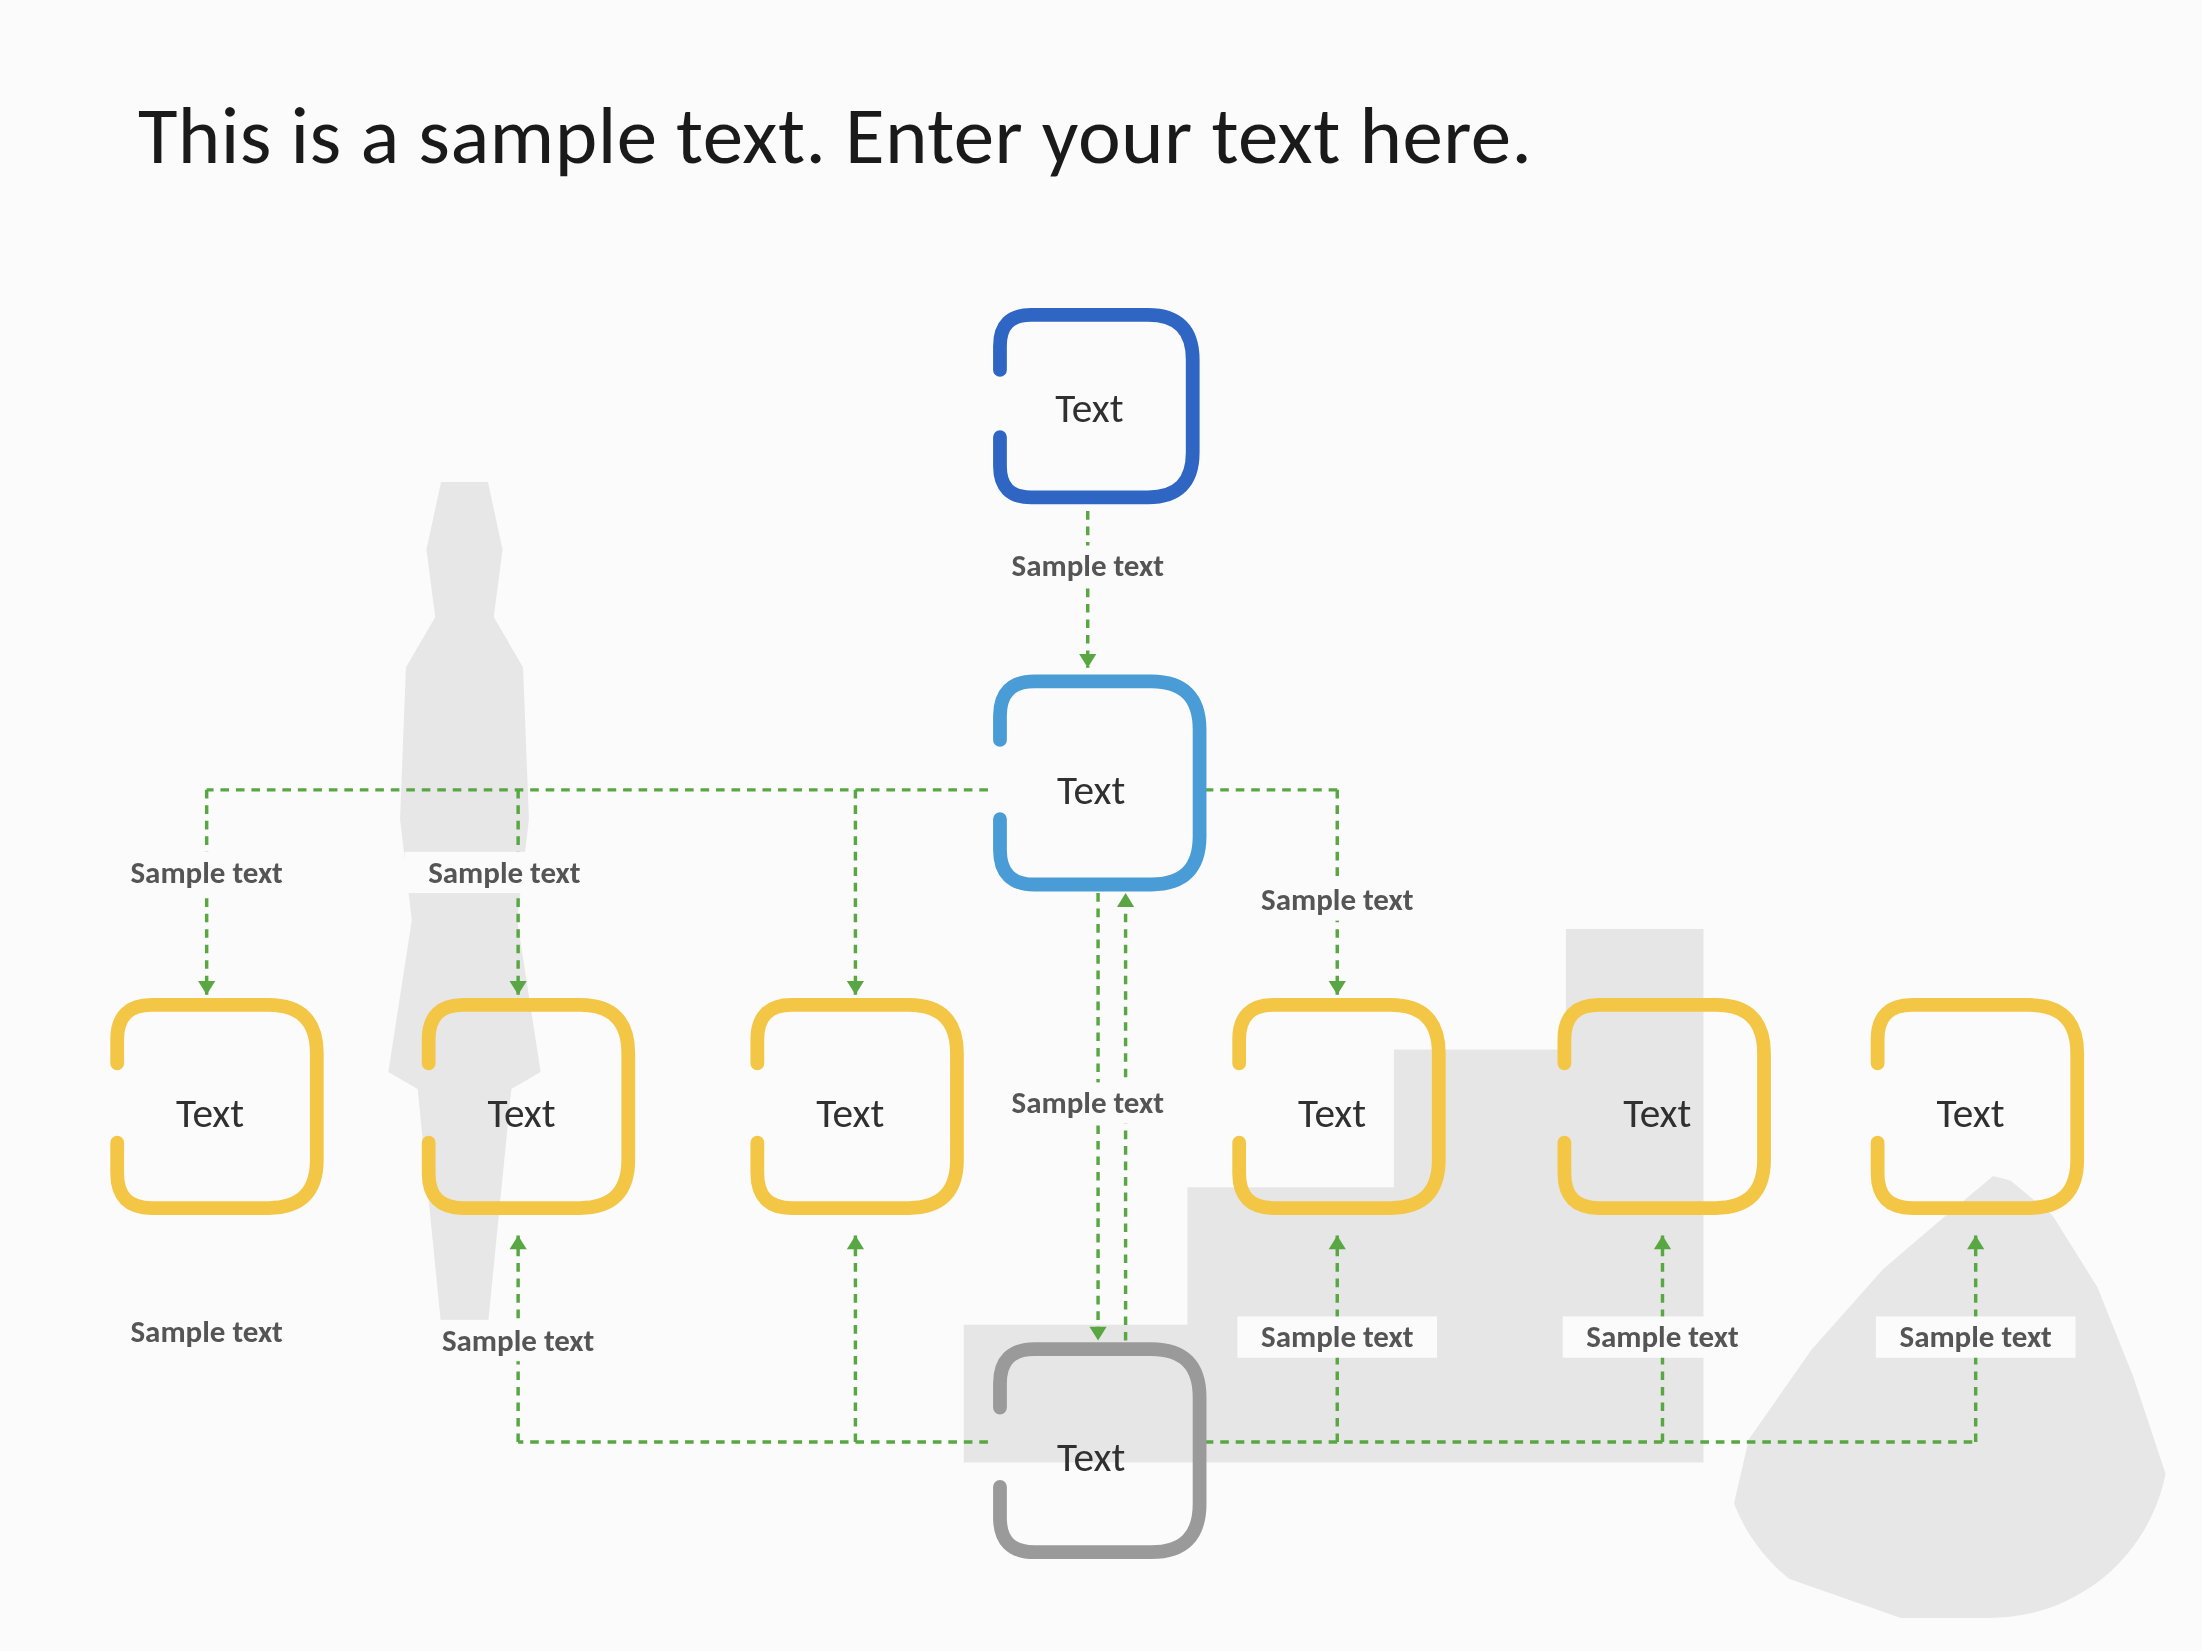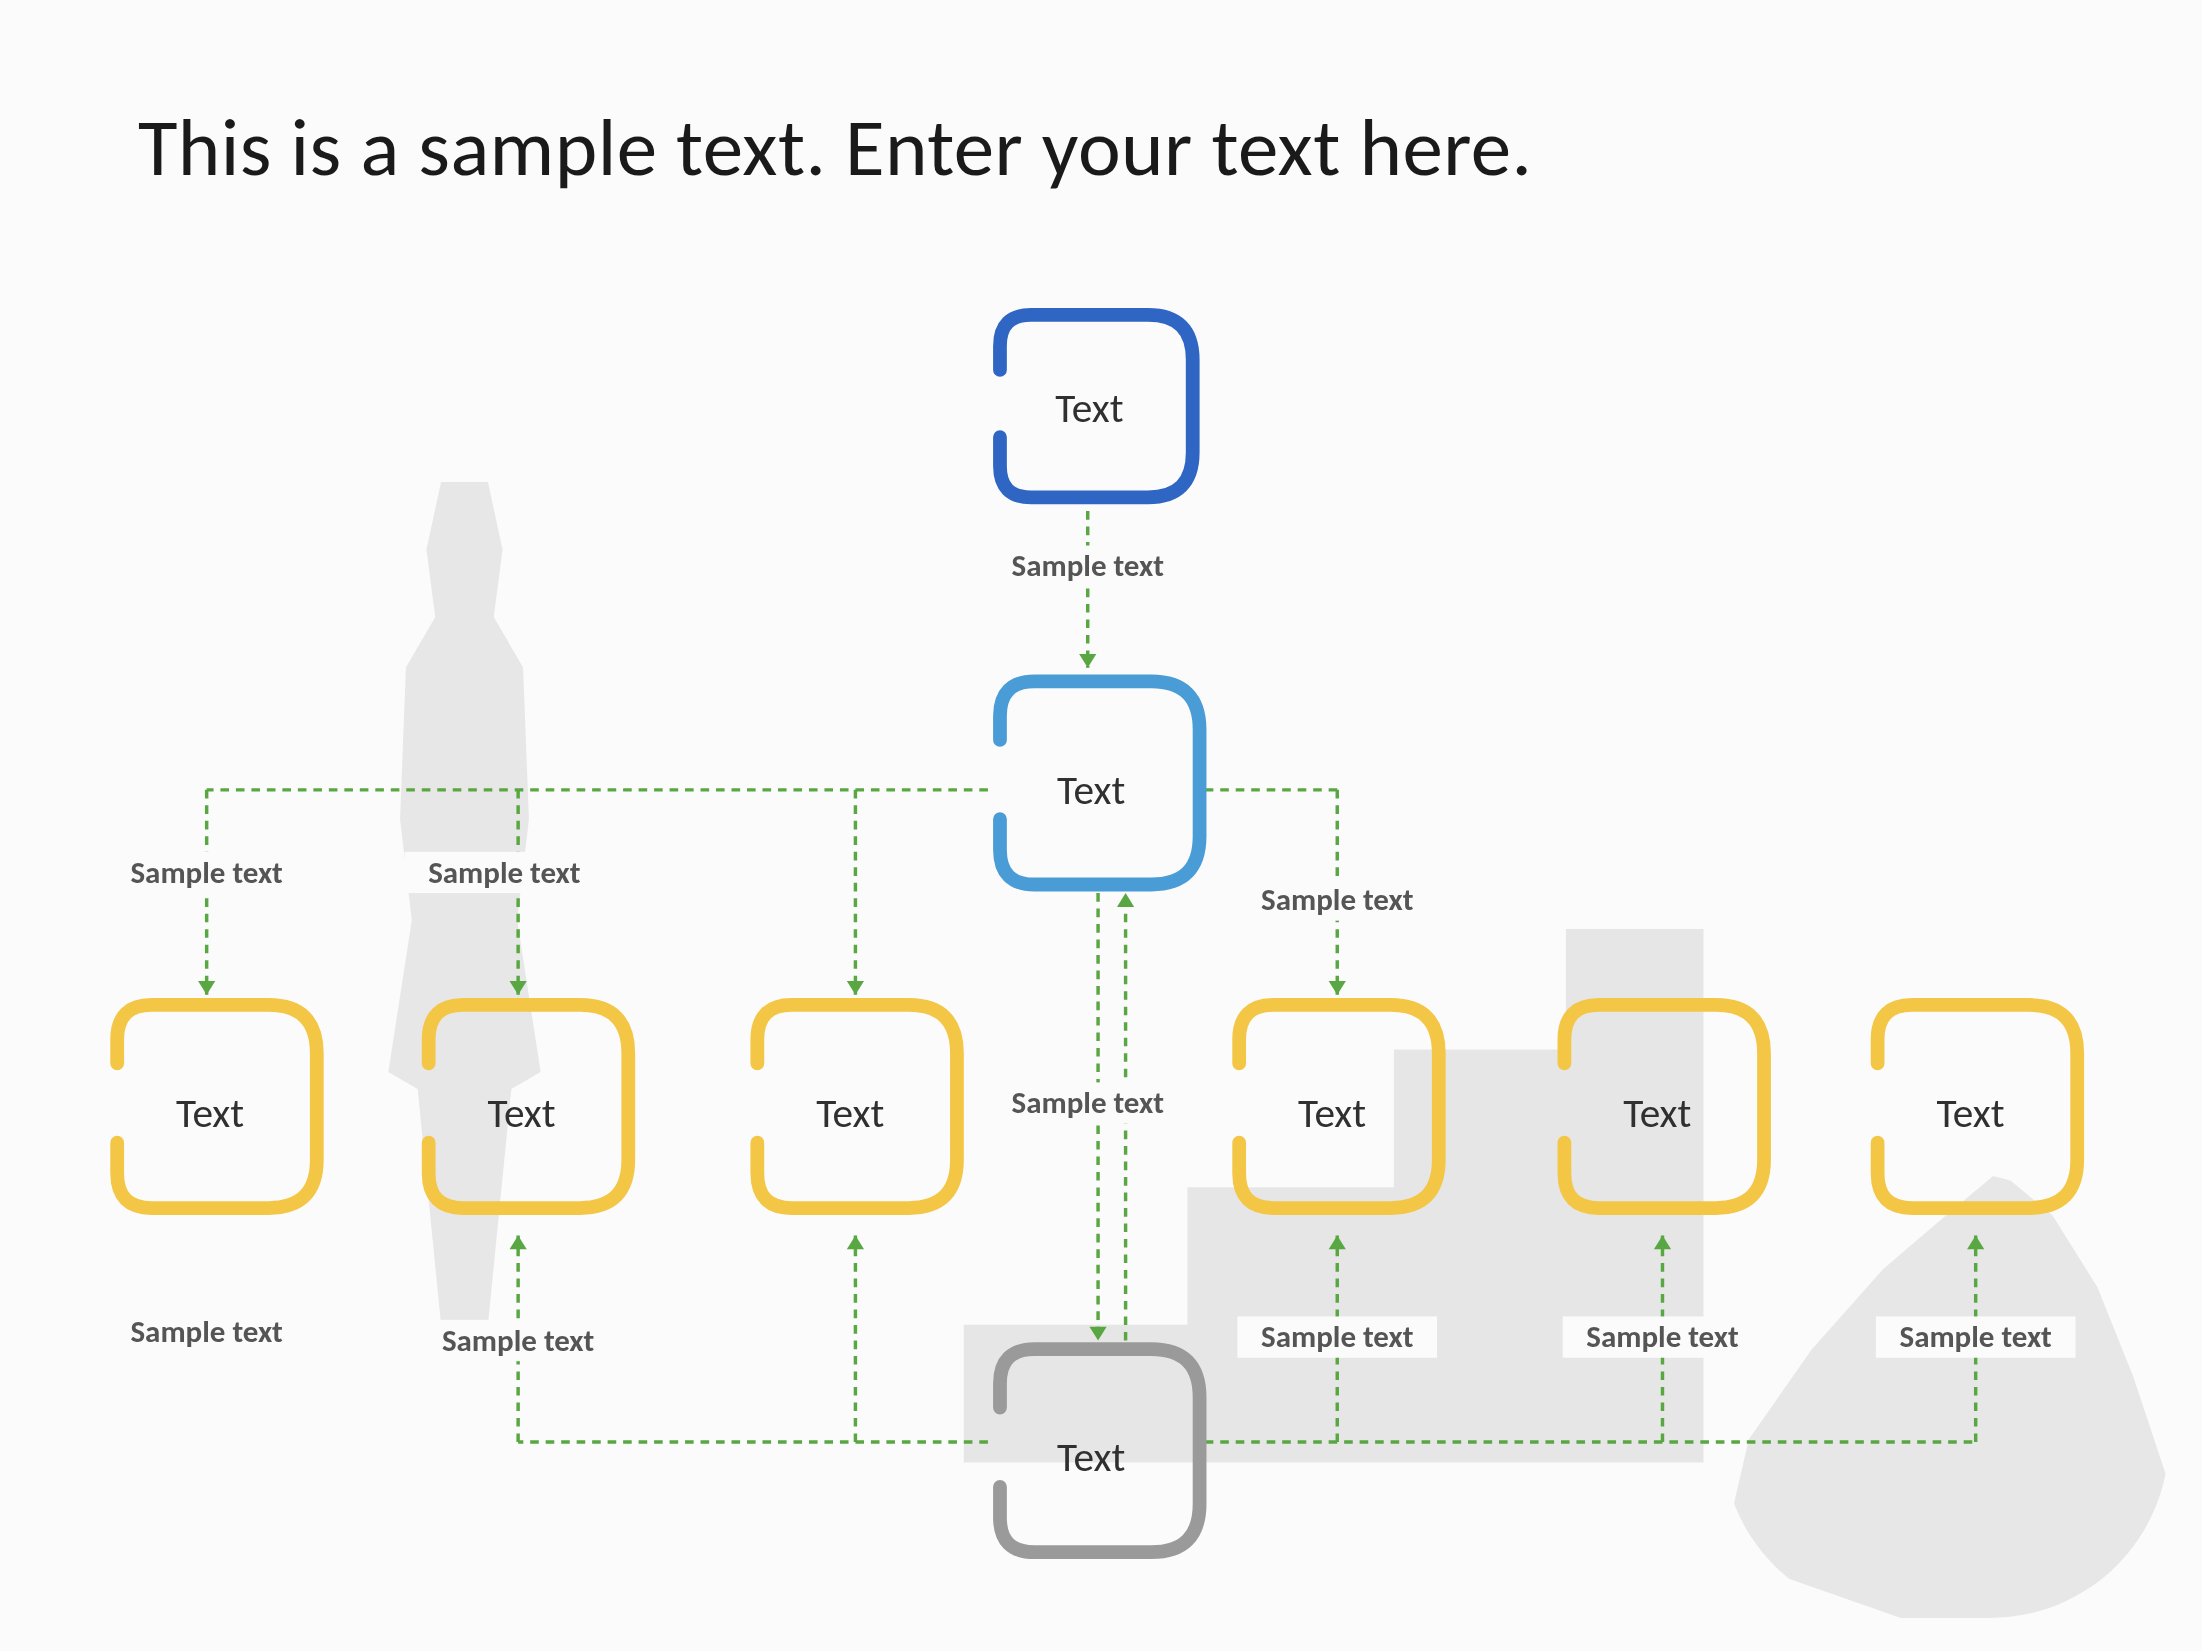--- a/index.html
+++ b/index.html
@@ -12,21 +12,21 @@
   }
   
   .wm{position:absolute;opacity:.08;pointer-events:none}
   .wm-person{left:318px;top:482px;width:293px;height:843px;background:#000;border-radius:52px 52px 34px 34px;
     clip-path:polygon(42% 0,58% 0,63% 8%,60% 16%,70% 22%,72% 40%,68% 52%,76% 70%,66% 72%,58% 100%,42% 100%,34% 72%,24% 70%,32% 52%,28% 40%,30% 22%,40% 16%,37% 8%)}
   .wm-stairs{left:654px;top:499px;width:1084px;height:1015px}
   .wm-stairs svg{width:100%;height:100%}
   .wm-hand{right:34px;bottom:34px;width:447px;height:447px;background:#000;border-radius:50% 50% 40% 40%;
     clip-path:polygon(20% 40%,36% 22%,50% 10%,62% 0,74% 10%,84% 26%,92% 46%,100% 70%,86% 100%,40% 100%,0 86%,6% 60%)}
   .title{
-    position:absolute;left:138px;top:98px;
+    position:absolute;left:138px;top:86px;
     font-size:81px;font-weight:400;color:#1a1a1a;letter-spacing:0.4px;
   }
   svg.diagram{position:absolute;left:0;top:0;width:2203px;height:1652px;overflow:visible}
   
   .node .frame{fill:none;stroke-linecap:round}
   .node.blue  .frame{stroke:#2f66c4;stroke-width:16}
   .node.lblue .frame{stroke:#4a9cd6;stroke-width:16}
   .node.yellow .frame{stroke:#f3c646;stroke-width:16}
   .node.gray  .frame{stroke:#9a9a9a;stroke-width:16}
   .node text{font-size:48px;fill:#303030;font-family:inherit}

